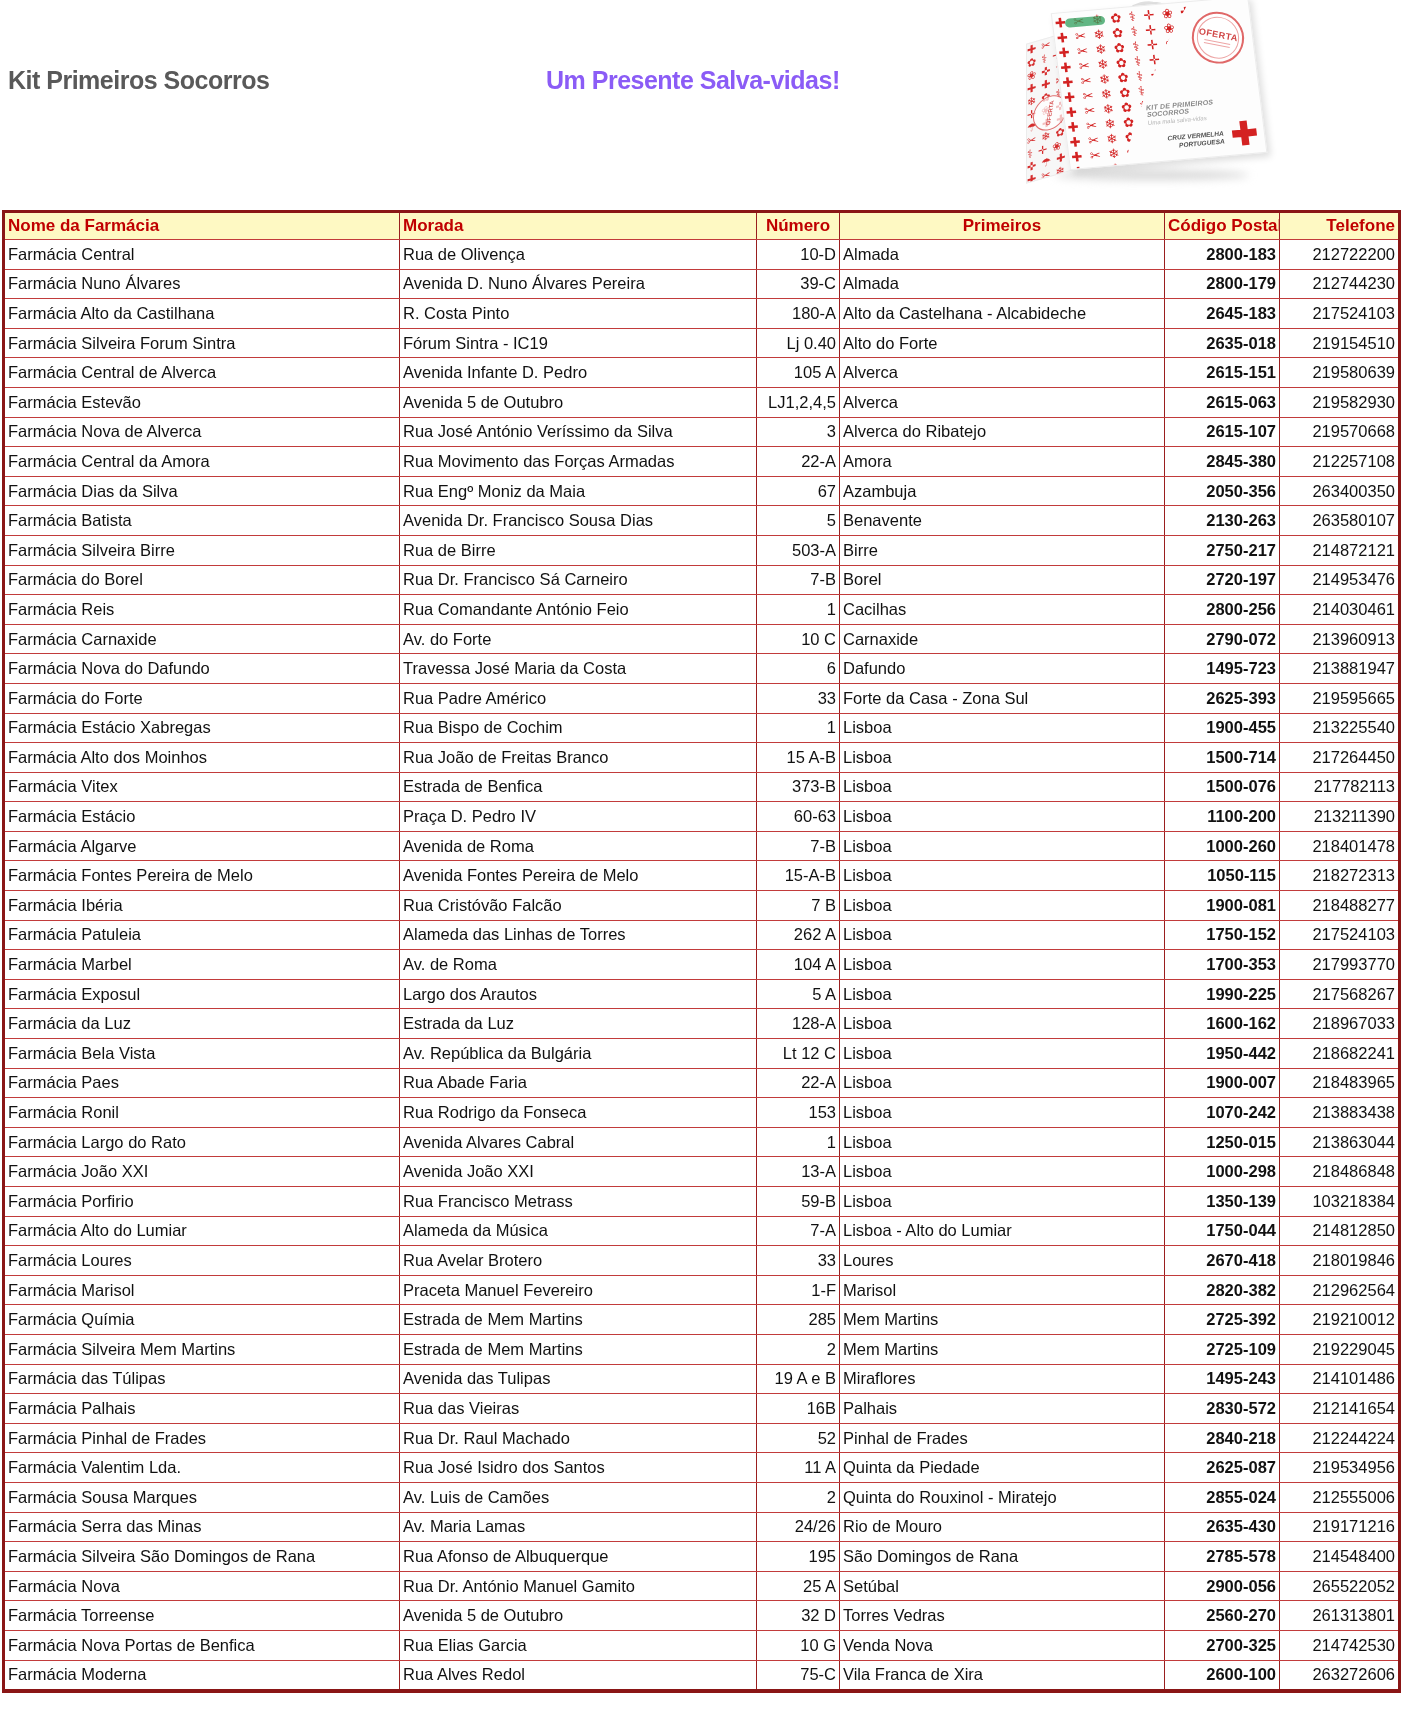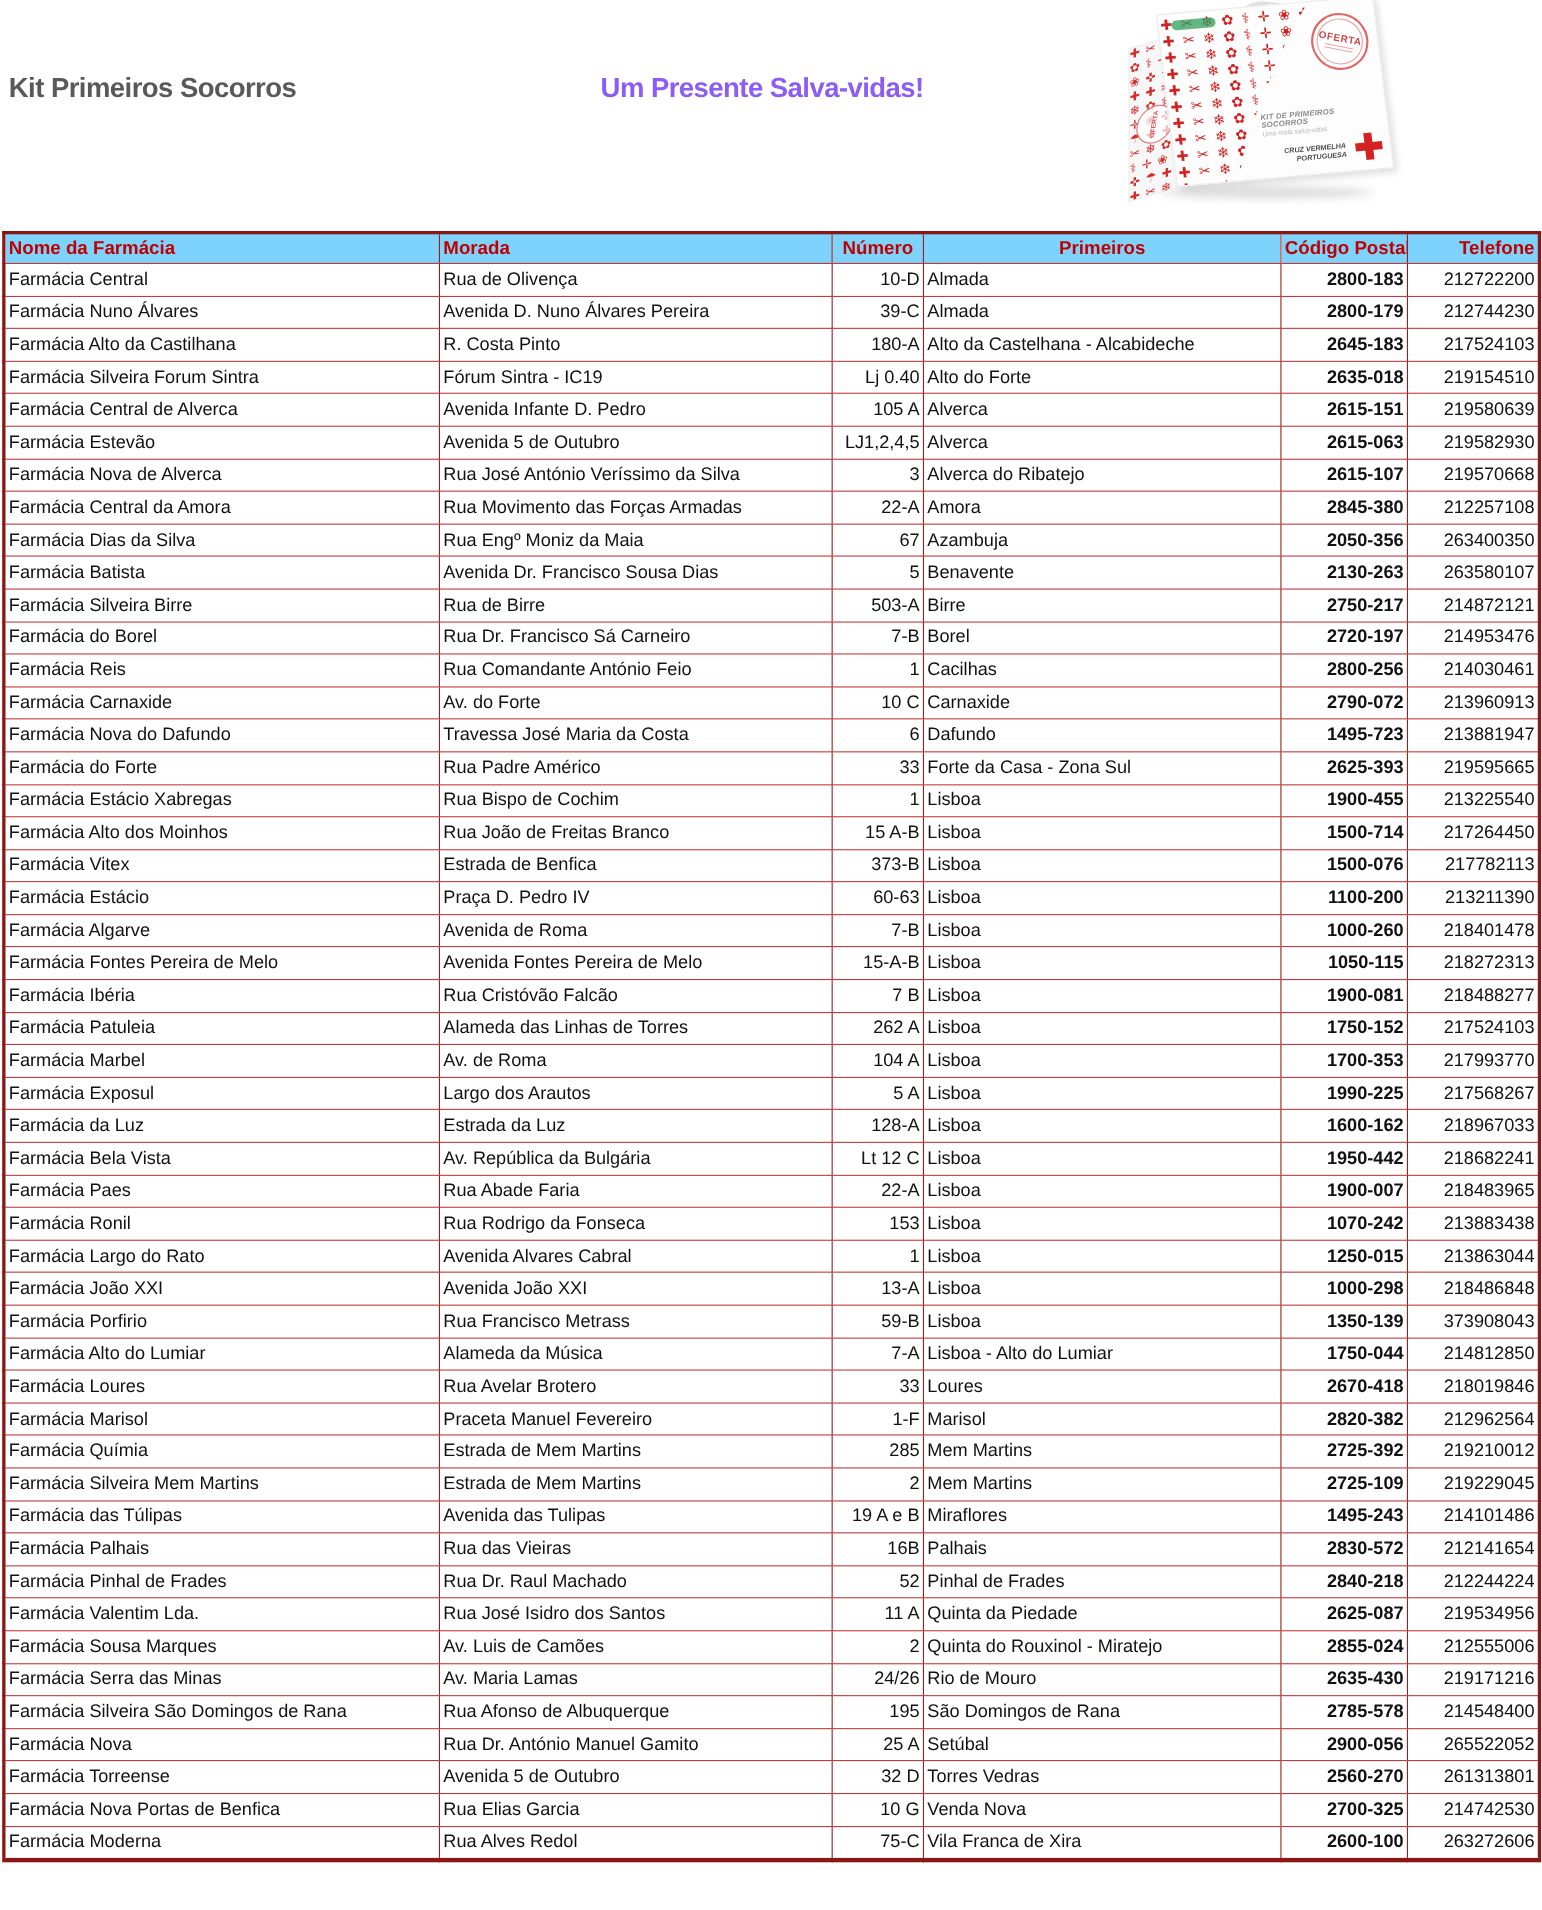--- a/index.html
+++ b/index.html
@@ -48,21 +48,21 @@
             color:#4f4f4f;text-align:right;line-height:1.25;font-style:italic;}
   .kb-cross{position:absolute;right:6px;bottom:4px;font-size:32px;line-height:32px;color:#d42222;
             font-weight:bold;}
 
   
   table.pharm{position:absolute;left:2px;top:210px;width:1396px;border-collapse:collapse;
               table-layout:fixed;border:3px solid #8a1616;border-bottom-width:4px;}
   table.pharm th{color:#c00000;font-weight:bold;font-size:17px;height:24px;
               border-left:1.5px solid #9a1f1f;border-right:1.5px solid #9a1f1f;
               border-bottom:1px solid #c23b3b;padding:1px 3px;white-space:nowrap;overflow:hidden;
-              background:#7dd3fc;}
+              background:#fef9c3;}
   table.pharm td{font-size:16.5px;color:#111;height:28.6px;padding:0 3px;
               border-left:1.5px solid #9a1f1f;border-right:1.5px solid #9a1f1f;
               border-top:1px solid #c23b3b;border-bottom:1px solid #c23b3b;
               white-space:nowrap;overflow:hidden;background:#fff;vertical-align:middle;}
   .al{text-align:left;}  .ac{text-align:center;}  .ar{text-align:right;}
   td.c0,th.c0{padding-left:5px;}
   td.c1,th.c1{padding-left:5px;}
   td.c2{padding-right:2px;}
   td.c3{padding-left:4px;}
   td.c4{padding-right:13px;font-weight:bold;}
@@ -376,21 +376,21 @@
     <td class="c3 al">Lisboa</td>
     <td class="c4 ar">1000-298</td>
     <td class="c5 ar">218486848</td>
   </tr>
         <tr>
     <td class="c0 al">Farmácia Porfirio</td>
     <td class="c1 al">Rua Francisco Metrass</td>
     <td class="c2 ar">59-B</td>
     <td class="c3 al">Lisboa</td>
     <td class="c4 ar">1350-139</td>
-    <td class="c5 ar">373908043</td>
+    <td class="c5 ar">103218384</td>
   </tr>
         <tr>
     <td class="c0 al">Farmácia Alto do Lumiar</td>
     <td class="c1 al">Alameda da Música</td>
     <td class="c2 ar">7-A</td>
     <td class="c3 al">Lisboa - Alto do Lumiar</td>
     <td class="c4 ar">1750-044</td>
     <td class="c5 ar">214812850</td>
   </tr>
         <tr>

